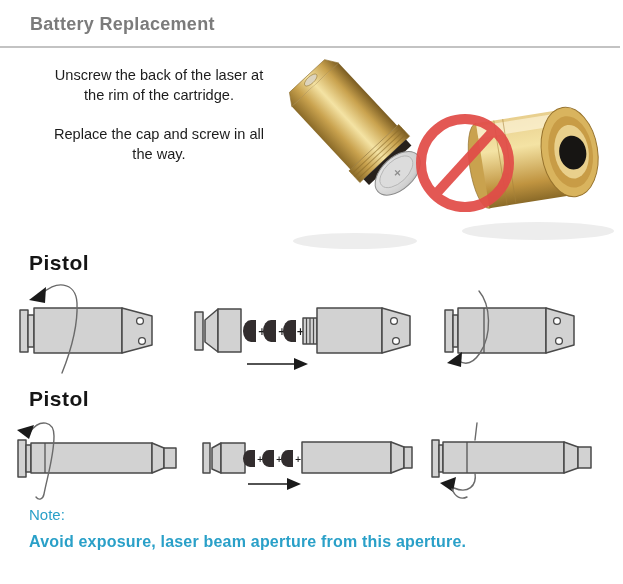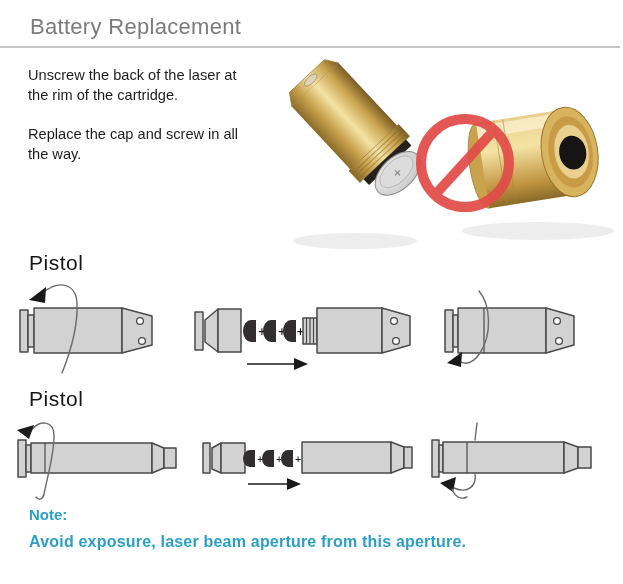--- a/index.html
+++ b/index.html
@@ -2,45 +2,45 @@
 <html><head>
 <meta charset="utf-8">
 <style>
   html,body { margin:0; padding:0; background:#fff; }
   .page {
     position:relative; width:623px; height:584px; background:#ffffff;
     font-family:"Liberation Sans", sans-serif; overflow:hidden;
   }
   .page-title {
     position:absolute; left:30px; top:14px; margin:0;
-    font-size:22px; font-weight:400; color:#7b7b7b; letter-spacing:.3px;
+    font-size:18px; font-weight:700; color:#7b7b7b; letter-spacing:.3px;
   }
   .header-rule {
     position:absolute; left:0; top:46px; width:620px; height:2px; background:#c3c3c3;
   }
   .instructions {
     position:absolute; left:28px; top:66px; width:262px;
     font-size:14.6px; line-height:19.5px; color:#1c1c1c;
   }
-  .instructions p { margin:0 0 20px 0; white-space:pre-line; }
+  .instructions p { margin:0 0 20px 0; white-space:pre-line;text-align:center; }
   .photo {
     position:absolute; left:283px; top:58px; width:340px; height:195px;
   }
   .sec-heading {
     position:absolute; left:29px; margin:0;
-    font-size:21px; font-weight:normal; color:#151515; letter-spacing:.5px;
+    font-size:21px; font-weight:bold; color:#151515; letter-spacing:.5px;
   }
   #pistol-heading { top:251px; }
   #rifle-heading  { top:387px; }
   .row { position:absolute; left:0; }
   #pistol-svg { top:283px; }
   #rifle-svg  { top:420px; }
   .note-label {
     position:absolute; left:29px; top:506px; margin:0;
-    font-size:15px; font-weight:bold; color:#2aa0c8;
+    font-size:15px; font-weight:normal; color:#2aa0c8;
   }
   .note-text {
     position:absolute; left:29px; top:533px; margin:0;
     font-size:16px; font-weight:bold; color:#2aa0c8; letter-spacing:.2px;
   }
   
   .df   { fill:#d2d2d2; stroke:#4a4a4a; stroke-width:1.5; stroke-linejoin:round; }
   .dl   { stroke:#4a4a4a; stroke-width:1.2; fill:none; }
   .hole { fill:#ffffff; stroke:#4a4a4a; stroke-width:1.3; }
   .bat  { fill:#322d2e; }

